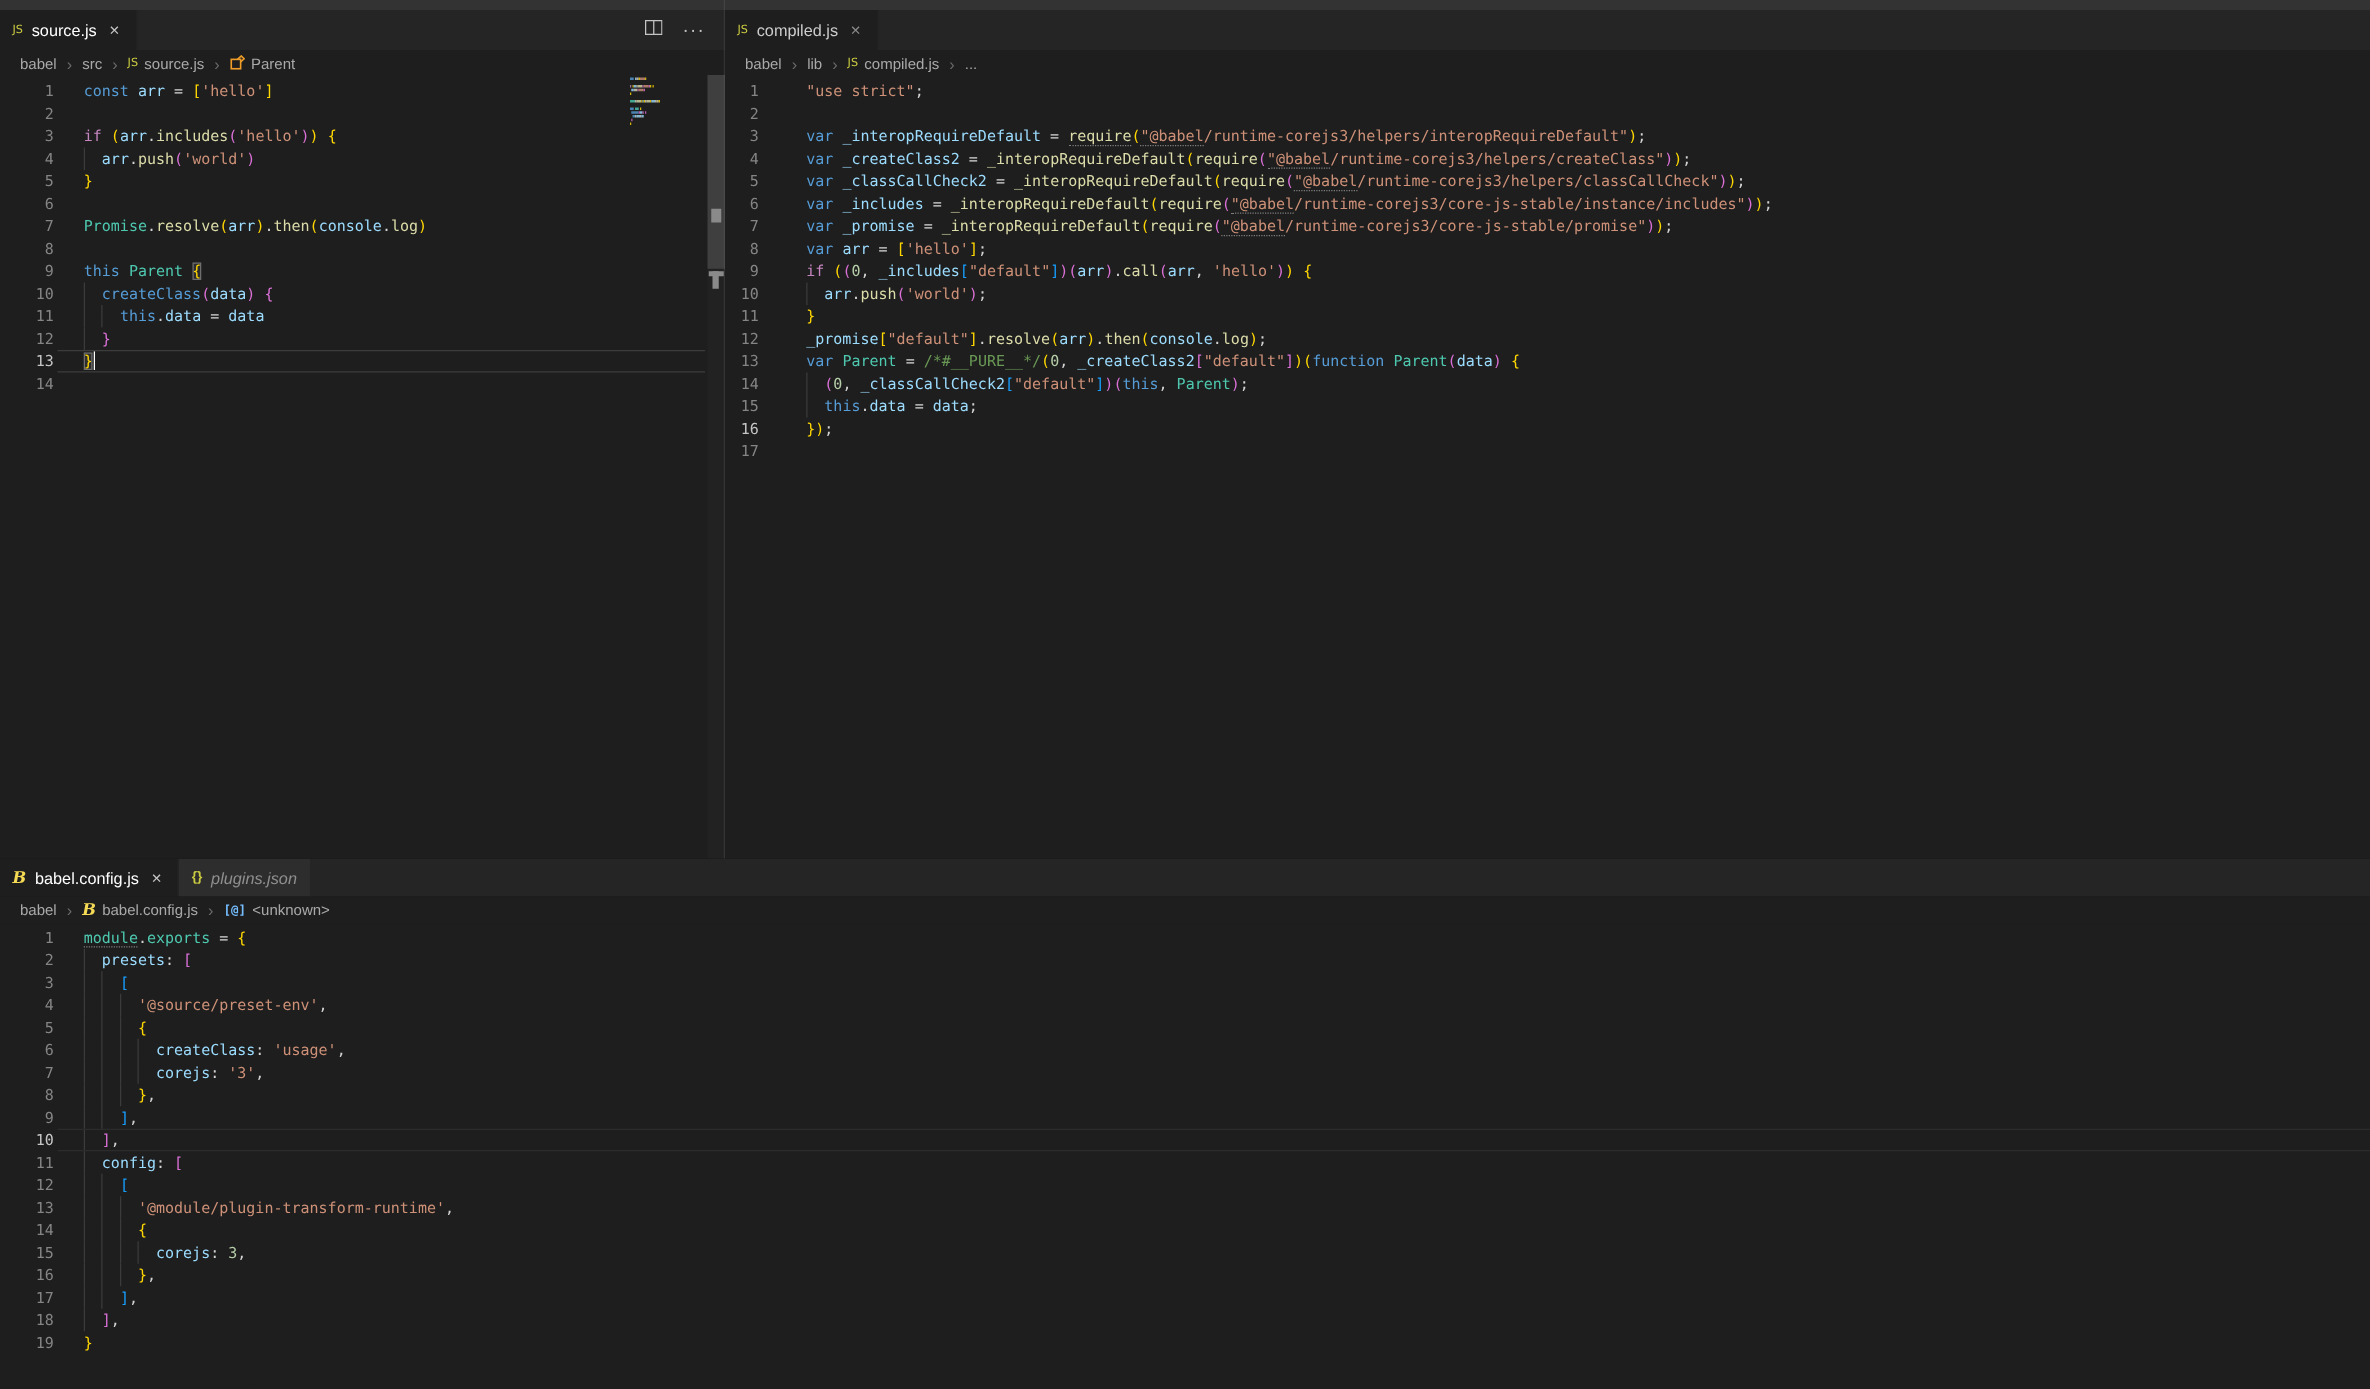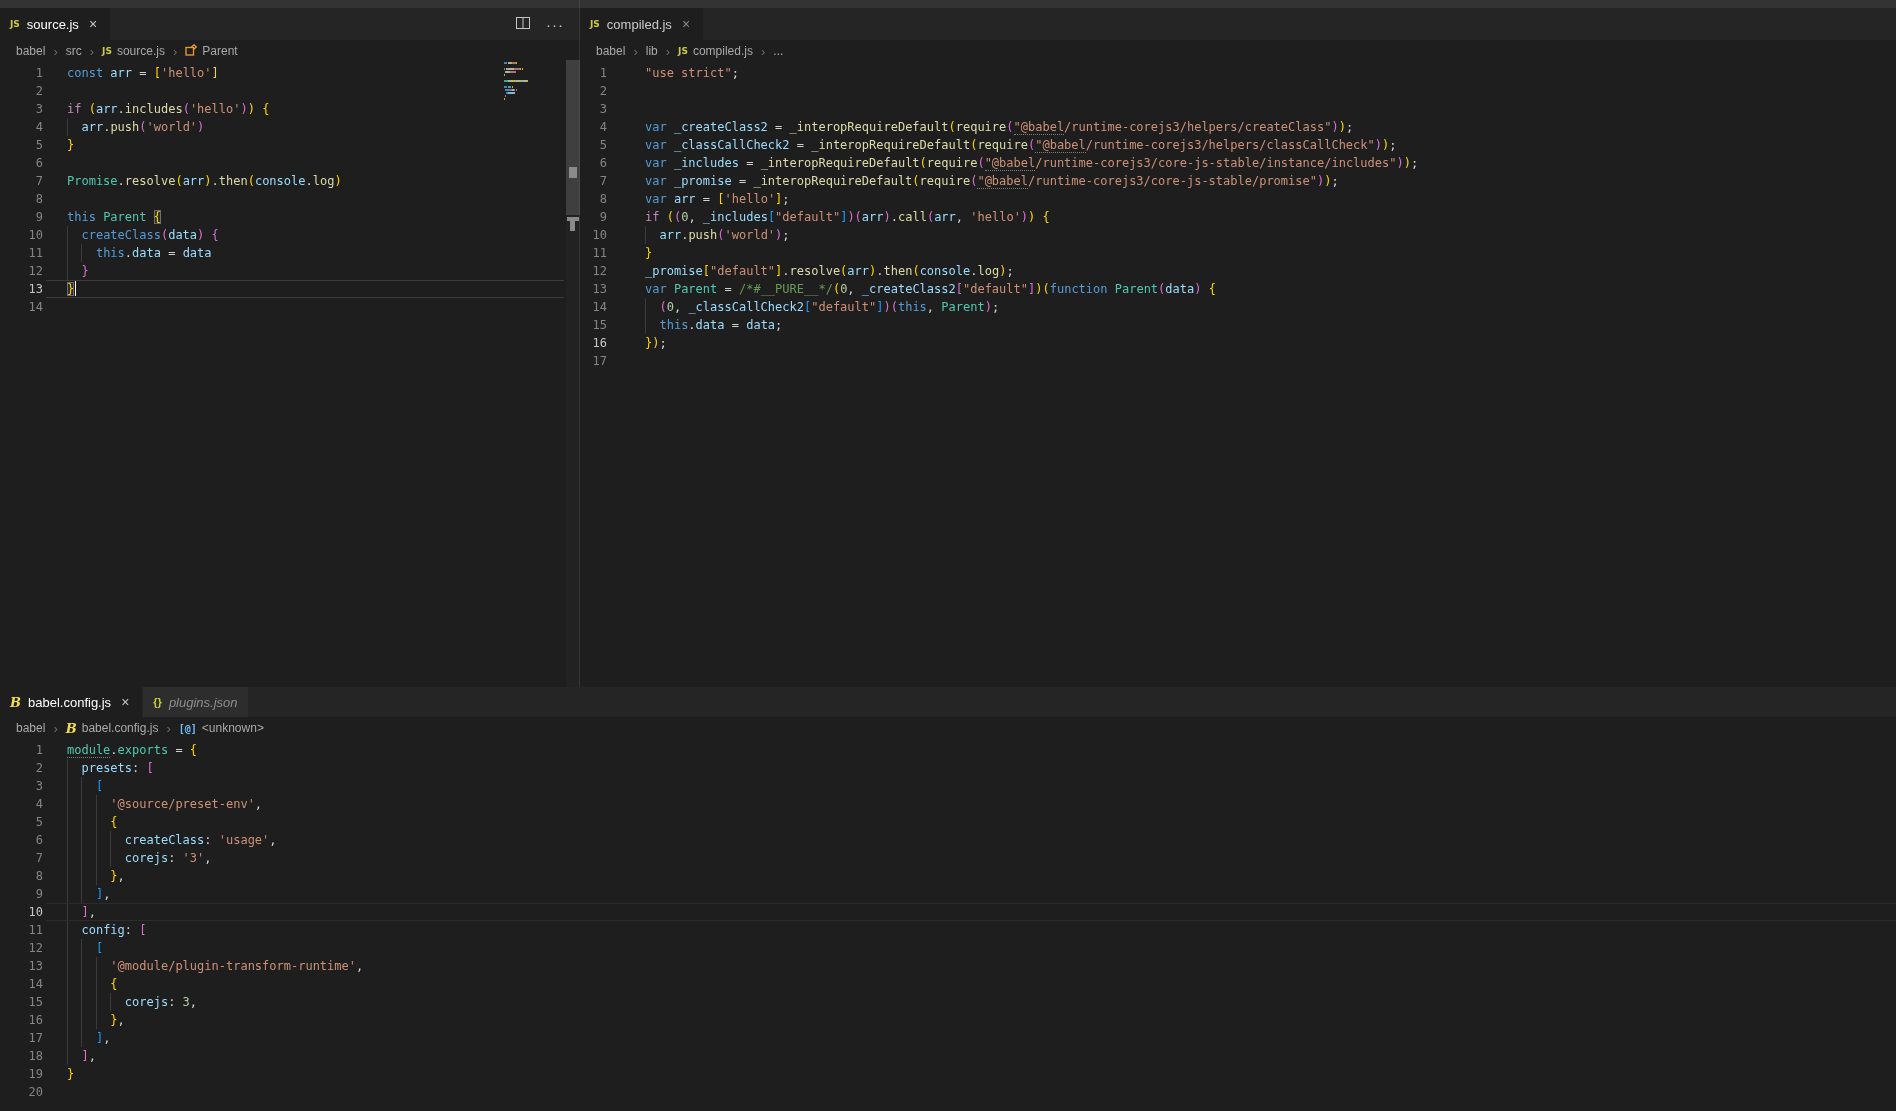--- a/index.html
+++ b/index.html
@@ -13,21 +13,21 @@
 
   .tabbar{height:32px;background:#252526;display:flex;align-items:stretch;}
   #pane-config .tabbar{height:30px;}
   .tab{display:flex;align-items:center;padding:0 10px;gap:7px;font-size:13px;color:#bcbcbc;background:#2d2d2d;border-right:1px solid #252526;}
   .tab.active{background:#1e1e1e;color:#ffffff;}
   .tab.preview .tab-label{font-style:italic;color:#8f8f8f;}
   .tab-close{color:#c5c5c5;font-size:14px;line-height:1;padding:1px 3px;border-radius:3px;}
   .tabbar-actions{margin-left:auto;display:flex;align-items:center;gap:16px;padding-right:16px;color:#c5c5c5;}
   .icon-more{font-size:15px;letter-spacing:1px;color:#c5c5c5;}
 
-  .ic-js{color:#cbcb41;font-weight:bold;font-size:9px;font-family:"DejaVu Sans",sans-serif;}
+  .ic-js{color:#cbcb41;font-weight:normal;font-size:9px;font-family:"DejaVu Sans",sans-serif;}
   .ic-json{color:#cbcb41;font-weight:bold;font-size:11px;}
   .ic-babel{color:#f5da55;font-weight:bold;font-style:italic;font-size:13px;font-family:"DejaVu Serif",serif;}
   .ic-field{color:#75beff;font-weight:bold;font-size:10px;font-family:"DejaVu Sans Mono",monospace;}
 
   .breadcrumb{height:22px;display:flex;align-items:center;padding-left:16px;gap:7px;
     font-size:12px;color:#a9a9a9;background:#1e1e1e;white-space:nowrap;}
   .crumb-sep{color:#6a6a6a;font-size:13px;margin:0 1px;}
   .crumb-item{display:flex;align-items:center;gap:5px;}
 
   .code{position:relative;padding-top:2px;font-family:"DejaVu Sans Mono",monospace;font-size:12px;line-height:18px;}
@@ -277,20 +277,21 @@
       <div class="row">
         <span class="ln">1</span>
         <span class="lc"><span class="seg-s">"use strict"</span><span class="seg-p">;</span></span>
       </div>
       <div class="row">
         <span class="ln">2</span>
         <span class="lc"></span>
       </div>
       <div class="row">
         <span class="ln">3</span>
+        <span class="lc"><span class="seg-k">var</span><span class="seg-p"> </span><span class="seg-v">_interopRequireDefault</span><span class="seg-p"> = </span><span class="seg-f u">require</span><span class="seg-y">(</span><span class="seg-s u">"@babel</span><span class="seg-s">/runtime-corejs3/helpers/interopRequireDefault"</span><span class="seg-y">)</span><span class="seg-p">;</span></span>
       </div>
       <div class="row">
         <span class="ln">4</span>
         <span class="lc"><span class="seg-k">var</span><span class="seg-p"> </span><span class="seg-v">_createClass2</span><span class="seg-p"> = </span><span class="seg-f">_interopRequireDefault</span><span class="seg-y">(</span><span class="seg-f">require</span><span class="seg-pk">(</span><span class="seg-s u">"@babel</span><span class="seg-s">/runtime-corejs3/helpers/createClass"</span><span class="seg-pk">)</span><span class="seg-y">)</span><span class="seg-p">;</span></span>
       </div>
       <div class="row">
         <span class="ln">5</span>
         <span class="lc"><span class="seg-k">var</span><span class="seg-p"> </span><span class="seg-v">_classCallCheck2</span><span class="seg-p"> = </span><span class="seg-f">_interopRequireDefault</span><span class="seg-y">(</span><span class="seg-f">require</span><span class="seg-pk">(</span><span class="seg-s u">"@babel</span><span class="seg-s">/runtime-corejs3/helpers/classCallCheck"</span><span class="seg-pk">)</span><span class="seg-y">)</span><span class="seg-p">;</span></span>
       </div>
       <div class="row">
@@ -441,18 +442,14 @@
         <span class="lc"><span class="g" style="left: 0ch;"></span><span class="g" style="left: 2ch;"></span>    <span class="seg-bl">]</span><span class="seg-p">,</span></span>
       </div>
       <div class="row">
         <span class="ln">18</span>
         <span class="lc"><span class="g" style="left: 0ch;"></span>  <span class="seg-pk">]</span><span class="seg-p">,</span></span>
       </div>
       <div class="row">
         <span class="ln">19</span>
         <span class="lc"><span class="seg-y">}</span></span>
       </div>
-      <div class="row">
-        <span class="ln">20</span>
-        <span class="lc"></span>
-      </div>
     </div>
 </div>
 
 </body></html>

